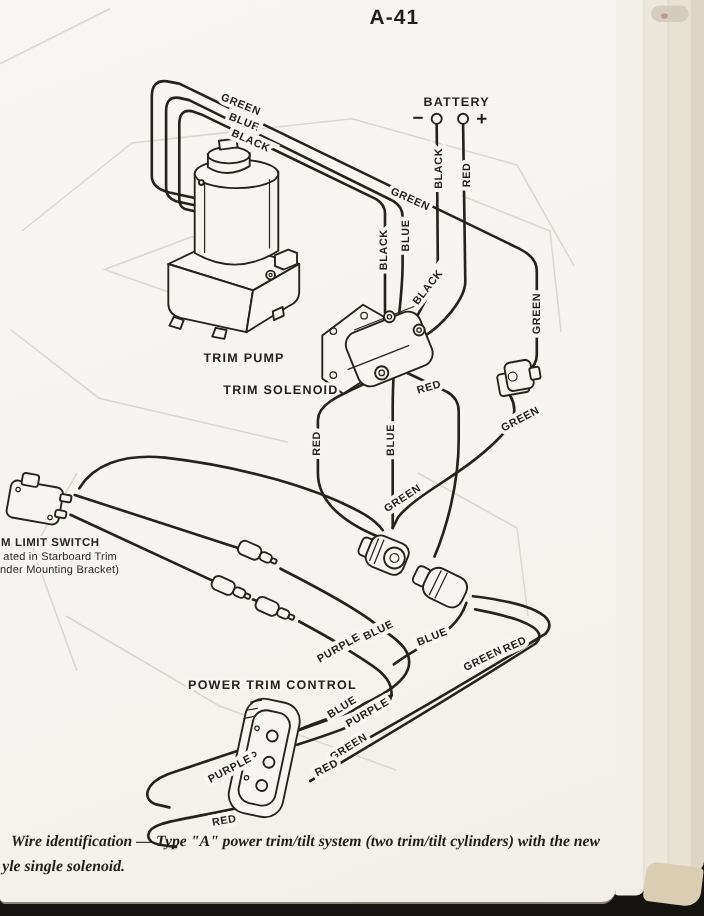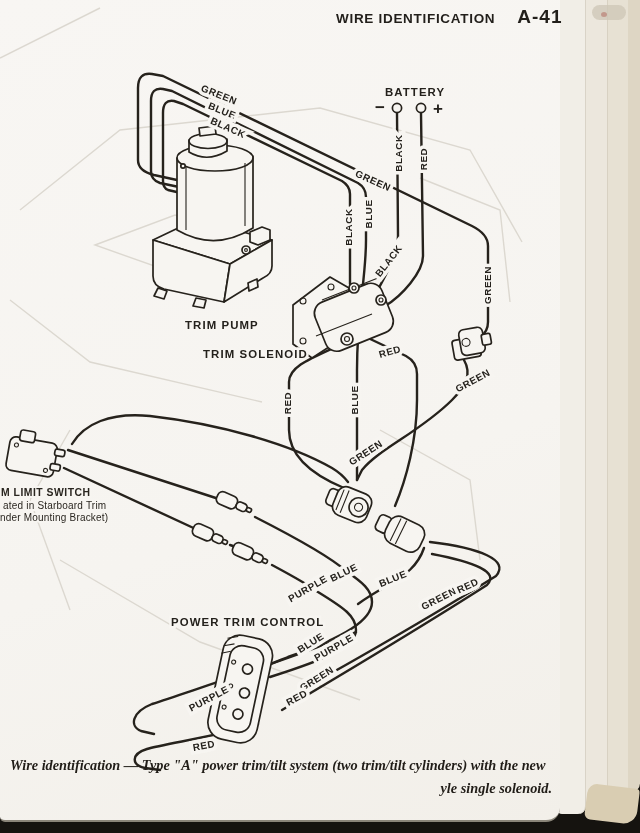--- a/index.html
+++ b/index.html
@@ -12,21 +12,21 @@
   .strip1{left:558px;width:28px;height:814px;background:#f1eee7;border-radius:0 0 8px 4px;box-shadow:inset -1px 0 0 #d9d3c7;}
   .corner-curl{position:absolute;left:586px;top:786px;width:52px;height:36px;background:#d9cdb2;border-radius:10px 4px 14px 6px;transform:rotate(7deg);}
   .page{position:absolute;left:0;top:0;width:560px;height:820px;background:linear-gradient(160deg,#f8f6f3 0%,#f6f4f0 60%,#f2efe9 100%);border-bottom:2px solid #8a8579;border-radius:0 0 14px 5px;}
   .smudge{position:absolute;left:592px;top:5px;width:34px;height:15px;background:#cdc5b6;border-radius:8px;opacity:.75;}
   .smudge-dot{position:absolute;left:601px;top:12px;width:6px;height:5px;background:#bd8b7e;border-radius:50%;opacity:.8;}
   .header{position:absolute;left:336px;top:6px;display:flex;gap:22px;align-items:baseline;color:#221f1b;}
   .header .title{font-size:13.5px;font-weight:700;letter-spacing:.7px;}
   .header .pagenum{font-size:19px;font-weight:700;letter-spacing:1px;}
   .caption{position:absolute;left:0;top:754px;width:552px;color:#211d18;font-family:"Liberation Serif",serif;font-style:italic;font-weight:600;font-size:14.3px;line-height:1.62;}
   .caption .l1{display:block;padding-left:10px;}
-  .caption .l2{display:block;padding-left:2px;text-align:right;}
+  .caption .l2{display:block;padding-left:2px;}
   svg.diagram{position:absolute;left:0;top:0;}
   .ink{stroke:#26221c;fill:none;stroke-width:2.4;stroke-linecap:round;stroke-linejoin:round;}
   .part{fill:#f7f5f1;stroke:#26221c;stroke-width:1.7;stroke-linejoin:round;}
   .part-thin{fill:none;stroke:#26221c;stroke-width:1.1;}
   .ghost{stroke:#dcd8d0;stroke-width:1.4;fill:none;}
   .wlabel{font-family:"Liberation Sans",sans-serif;font-size:9.8px;font-weight:700;letter-spacing:.6px;fill:#24211c;
           paint-order:stroke;stroke:#f7f5f1;stroke-width:7px;text-anchor:middle;}
   .clabel{font-family:"Liberation Sans",sans-serif;font-size:11.4px;font-weight:700;letter-spacing:1.1px;fill:#24211c;
           paint-order:stroke;stroke:#f7f5f1;stroke-width:5px;}
   .slabel{font-family:"Liberation Sans",sans-serif;font-size:10px;font-weight:400;letter-spacing:.2px;fill:#2a2620;
@@ -41,21 +41,20 @@
   <div class="edge-strip strip4"></div>
   <div class="edge-strip strip3"></div>
   <div class="edge-strip strip2"></div>
   <div class="edge-strip strip1"></div>
   <div class="corner-curl"></div>
   <div class="page"></div>
   <div class="smudge"></div>
   <div class="smudge-dot"></div>
 
   <div class="header">
-    <span class="title">WIRE IDENTIFICATION</span>
     <span class="pagenum">A-41</span>
   </div>
 
   <svg class="diagram" width="640" height="833" viewBox="0 0 640 833">
 
     <defs>
       <g id="bullet">
         <rect x="0" y="0" width="21" height="13" rx="5" class="part"></rect>
         <rect x="21" y="2.5" width="11" height="8" rx="3.5" class="part"></rect>
         <rect x="32" y="4.5" width="5" height="4" rx="1.5" class="part"></rect>

